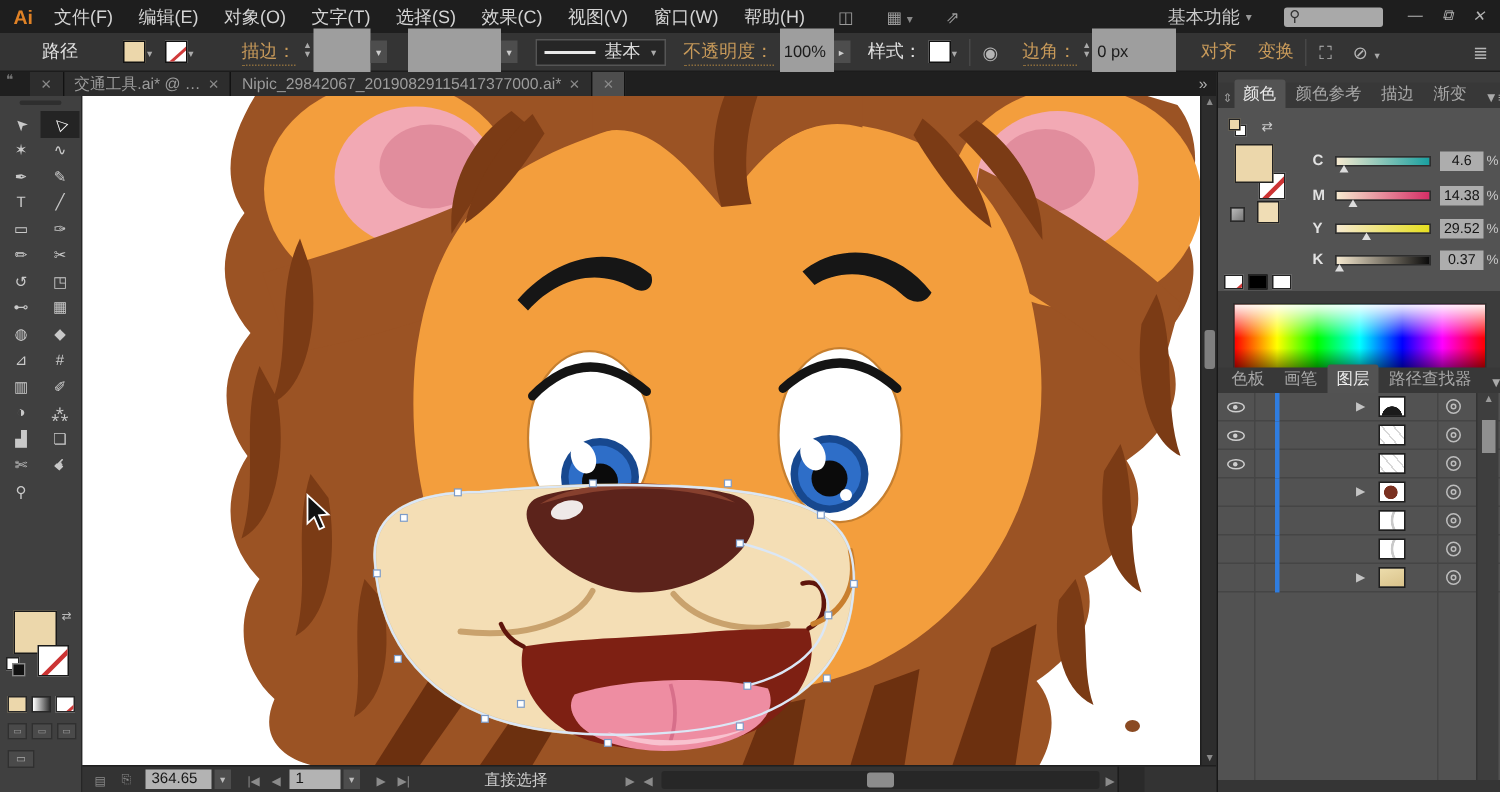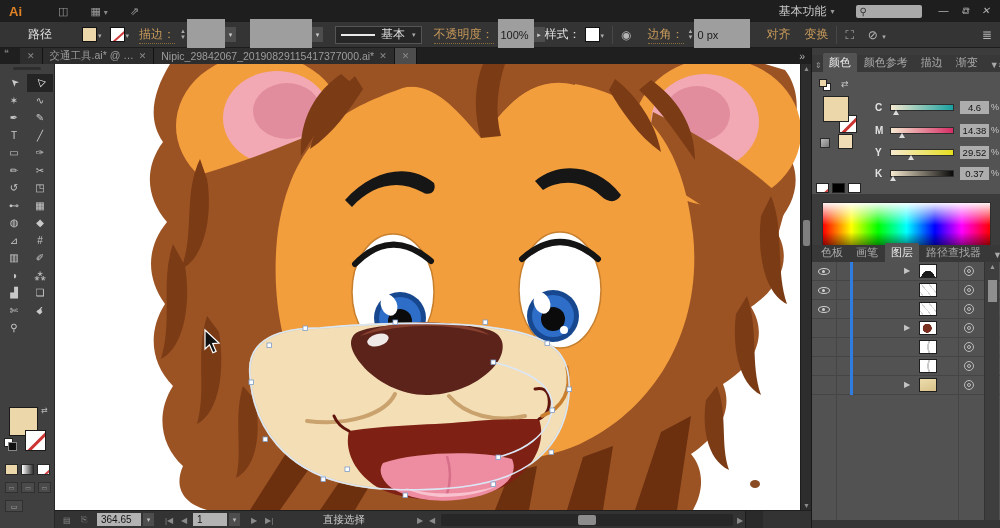--- a/index.html
+++ b/index.html
@@ -162,20 +162,31 @@
     border-left:1px solid #333; }
   .lscroll .arr { position:absolute; left:0; width:15px; color:#9a9a9a; font-size:7px; text-align:center; }
   .lsthumb { position:absolute; left:3px; top:18px; width:9px; height:22px; background:#8f8f8f; }
   .panel-bottom { position:absolute; left:0; top:472px; width:189px; height:8px; background:#353535; }
 </style>
 </head>
 <body>
 
 <div class="titlebar">
   <span class="ai-logo">Ai</span>
+  <nav class="menus">
+    <span class="menu">文件(F)</span>
+    <span class="menu">编辑(E)</span>
+    <span class="menu">对象(O)</span>
+    <span class="menu">文字(T)</span>
+    <span class="menu">选择(S)</span>
+    <span class="menu">效果(C)</span>
+    <span class="menu">视图(V)</span>
+    <span class="menu">窗口(W)</span>
+    <span class="menu">帮助(H)</span>
+  </nav>
   <span class="tb-icon">◫</span>
   <span class="tb-icon">▦ <i class="dd">▾</i></span>
   <span class="tb-icon">⇗</span>
   <span class="workspace">
     <span>基本功能</span>
       <i>▾</i>
   </span>
   <span class="search">
       <i>⚲</i>
     </span>
@@ -183,38 +194,38 @@
     <i>—</i>
     <i>⧉</i>
     <i>✕</i>
   </span>
 </div>
 
 <div class="optionsbar">
   <span class="ob-label" style="margin-left:28px">路径</span>
   <span style="margin-left:30px"><span class="swatch" style="background:#ecd7ab"></span><span class="mini-dd">▾</span></span>
   <span style="margin-left:8px"><span class="swatch none-swatch"></span><span class="mini-dd">▾</span></span>
-  <span class="ob-link" style="margin-left:10px">描边：</span>
+  <span class="ob-link" style="margin-left:32px">描边：</span>
   <span class="stepper" style="margin-left:5px">
       <span>▲</span>
       <span>▼</span>
     </span>
   <span class="ob-box" style="width:38px"></span>
     <span class="ob-dd-btn">▾</span>
   <span class="ob-box" style="width:62px;margin-left:14px"></span>
     <span class="ob-dd-btn">▾</span>
   <span class="stroke-style" style="margin-left:12px">
     <span class="stroke-line"></span>
     <span>基本</span>
     <span class="mini-dd">▾</span>
   </span>
   <span class="ob-link" style="margin-left:12px">不透明度：</span>
   <span class="ob-box" style="width:36px;margin-left:4px">100%</span>
     <span class="ob-dd-btn">▸</span>
-  <span class="ob-label" style="">样式：</span>
+  <span class="ob-label" style="margin-left:12px">样式：</span>
   <span style="margin-left:4px"><span class="swatch" style="background:#fff"></span><span class="mini-dd">▾</span></span>
   <span class="ob-sep"></span>
   <span class="ob-icon">◉</span>
   <span class="ob-link" style="margin-left:16px">边角：</span>
   <span class="stepper" style="margin-left:4px">
       <span>▲</span>
       <span>▼</span>
     </span>
   <span class="ob-box" style="width:56px">0 px</span>
   <span class="ob-plain-link" style="margin-left:16px">对齐</span>

